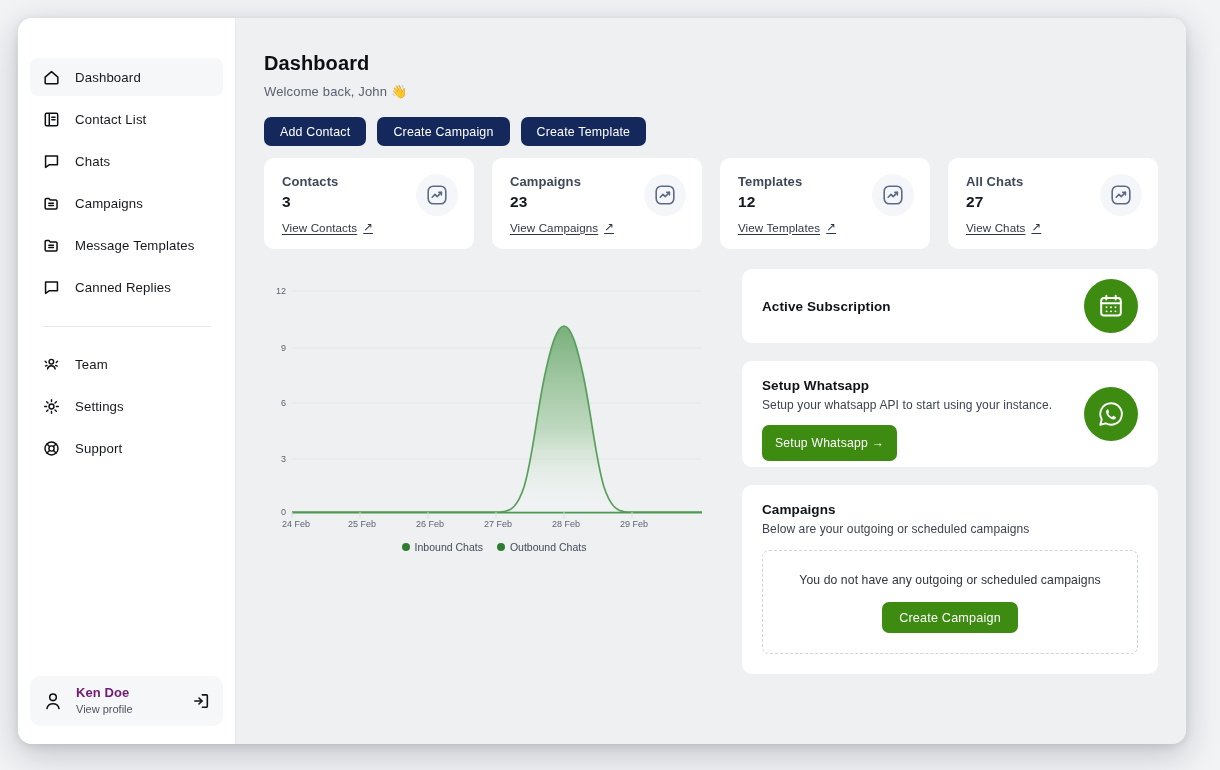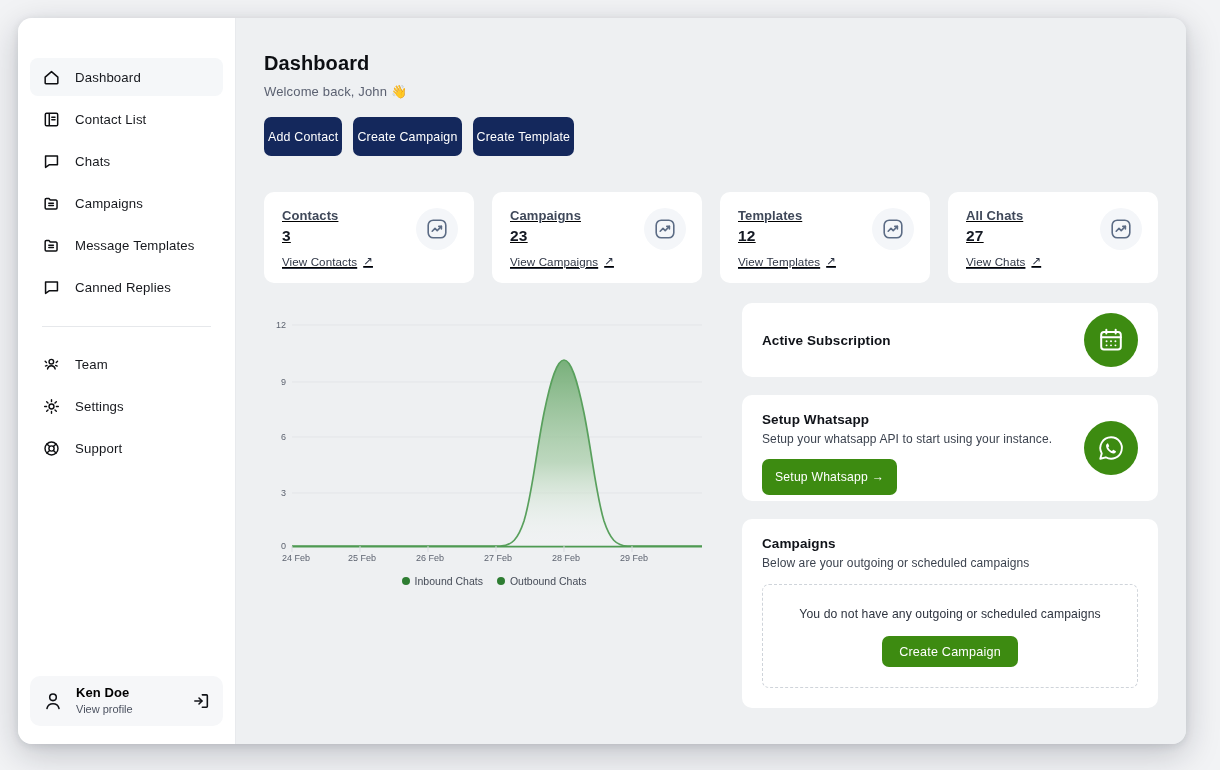--- a/index.html
+++ b/index.html
@@ -87,21 +87,21 @@
     border-radius: 10px;
     background: #f6f7f9;
     display: flex;
     align-items: center;
     gap: 12px;
     cursor: pointer;
   }
   #profile-avatar { width: 22px; height: 22px; flex: none; color: #101217; }
   #profile-text { flex: 1 1 auto; min-width: 0; }
   #profile-name {
-    font-size: 13px; font-weight: 700; color: #000000;
+    font-size: 13px; font-weight: 700; color: #701a75;
     line-height: 1.25; letter-spacing: 0.1px;
   }
   #profile-sub {
     font-size: 11px; color: #4c5260; line-height: 1.35; margin-top: 1px;
   }
   #logout-btn {
     width: 20px; height: 20px; flex: none; color: #101217; cursor: pointer;
   }
 
   
@@ -130,35 +130,34 @@
   #action-row {
     display: flex;
     gap: 11px;
     margin-top: 18px;
   }
   .action-btn {
     background: #14285c;
     color: #ffffff;
     border: none;
     border-radius: 7px;
-    height: 39px;
-    padding: 0 4px;
+    height: 29px;
+    padding: 0 16px;
     font-size: 12.4px;
     font-family: inherit;
     letter-spacing: 0.2px;
     cursor: pointer;
     white-space: nowrap;
   }
 
   
   #stats-row {
     display: flex;
     gap: 18px;
-    margin-top: 36px;
-    text-decoration: underline;
+    margin-top: 12px;
   }
   .stat-card {
     flex: 1 1 0;
     background: #ffffff;
     border-radius: 10px;
     padding: 16px 18px 14px 18px;
     min-width: 0;
     position: relative;
     height: 91px;
   }

